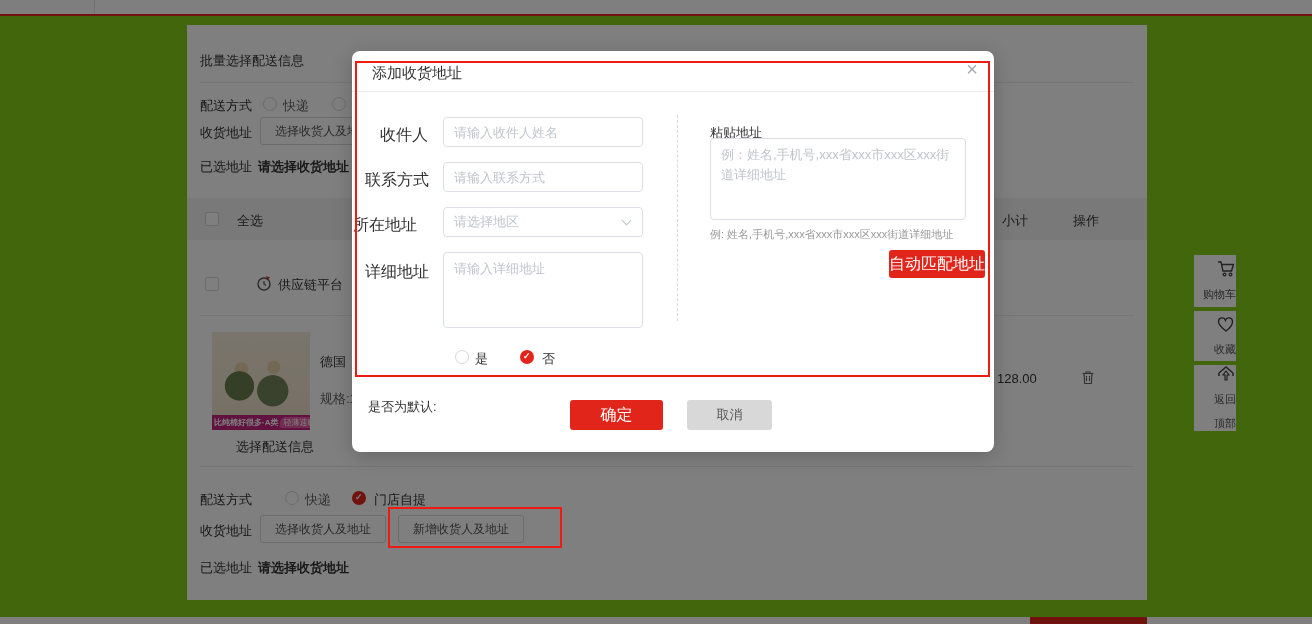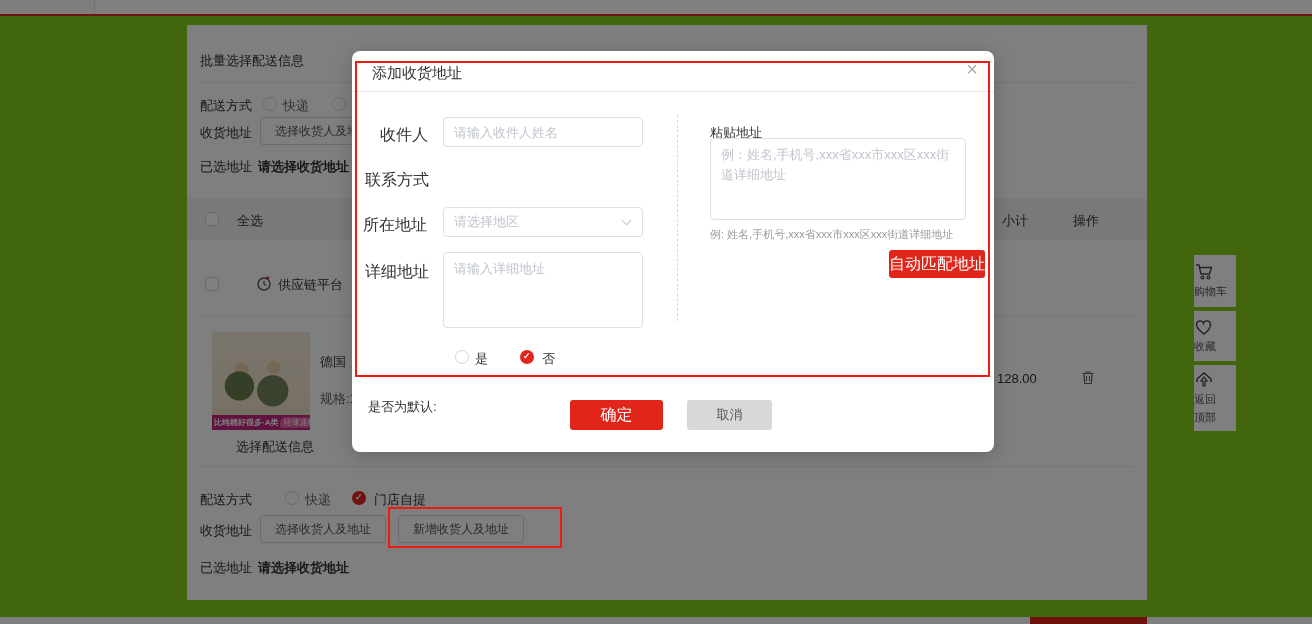--- a/index.html
+++ b/index.html
@@ -14,21 +14,21 @@
   .checkbox { position:absolute; width:14px; height:14px; border:1px solid #d4d7dc; border-radius:2px; background:#fff; }
   .radio { position:absolute; width:14px; height:14px; border:1px solid #d4d7dc; border-radius:50%; background:#fff; }
   .radio.checked { border:none; background:#e1251b; }
   .radio.checked::after { content:"✓"; position:absolute; left:3px; top:1px; font-size:9px; color:#fff; font-weight:700; }
   .ghost-btn { position:absolute; height:28px; line-height:26px; padding:0 14px; border:1px solid #d9d9d9; border-radius:3px; background:#fff; font-size:12px; color:#555; white-space:nowrap; }
   .field { position:absolute; width:200px; height:30px; border:1px solid #dcdfe6; border-radius:4px; background:#fff; font-size:13px; color:#333; padding:0 10px; font-family:"Liberation Sans",sans-serif; }
   .field::placeholder, textarea.tfield::placeholder { color:#c0c4cc; opacity:1; }
   textarea.tfield { position:absolute; border:1px solid #dcdfe6; border-radius:4px; background:#fff; font-size:13px; color:#333; padding:6px 10px; resize:none; font-family:"Liberation Sans",sans-serif; line-height:1.5; }
   .modal-label { position:absolute; width:63px; text-align:right; font-size:16px; color:#333; white-space:nowrap; }
   .annotation { position:absolute; border:2px solid #f01b10; pointer-events:none; z-index:70; }
-  .side-tile { position:absolute; left:1194px; width:42px; background:#fff; display:flex; flex-direction:column; align-items:flex-start; justify-content:center; gap:4px; color:#555; font-size:11px; line-height:1.25; text-align:center; }
+  .side-tile { position:absolute; left:1194px; width:42px; background:#fff; display:flex; flex-direction:column; align-items:flex-end; justify-content:center; gap:10px; color:#555; font-size:11px; line-height:1.25; text-align:center; }
   .red-btn { border:none; background:#e1251b; color:#fff; font-size:16px; border-radius:3px; cursor:pointer; font-family:"Liberation Sans",sans-serif; }
   svg { display:block; }
 </style>
 </head>
 <body>
 
 <div id="stage">
 
   <div class="abs" style="left:0;top:0;width:1312px;height:16px;background:#fff;border-bottom:2px solid #e1251b;">
     <div class="abs" style="left:0;top:0;width:95px;height:14px;border-right:1px solid #e3e3e3;background:#fdfdfd;"></div>
@@ -142,21 +142,22 @@
   <div class="abs" style="left:0;top:0;width:1312px;height:624px;background:rgba(0,0,0,0.5);z-index:50;"></div>
 
   <div class="abs" style="left:352px;top:51px;width:642px;height:401px;background:#fff;border-radius:8px;z-index:60;box-shadow:0 4px 20px rgba(0,0,0,0.2);">
     <div class="abs" style="left:20px;top:13px;font-size:15px;color:#333;">添加收货地址</div>
     <div class="abs" style="right:16px;top:8px;font-size:20px;color:#a8abb2;line-height:1;cursor:pointer;">×</div>
     <div class="divider" style="left:0;top:40px;width:642px;background:#ececec;"></div>
 
     <div class="modal-label" style="left:13px;top:74px;">收件人</div>
     <input class="field" style="left: 91px; top: 66px;" placeholder="请输入收件人姓名">
     <div class="modal-label" style="left:13px;top:119px;">联系方式</div>
-    <div class="modal-label" style="left:11px;top:164px;">所在地址</div>
+    <input class="field" style="left: 91px; top: 111px;" placeholder="请输入联系方式">
+    <div class="modal-label" style="left:1px;top:164px;">所在地址</div>
     <div class="field" style="left:91px;top:156px;line-height:28px;color:#c0c4cc;cursor:pointer;">
       <span>请选择地区</span>
       <span class="abs" style="right:12px;top:9px;width:7px;height:7px;border-right:1.5px solid #c0c4cc;border-bottom:1.5px solid #c0c4cc;transform:rotate(45deg);"></span>
     </div>
     <div class="modal-label" style="left:13px;top:211px;">详细地址</div>
     <textarea class="tfield" style="left: 91px; top: 201px; width: 200px; height: 76px;" placeholder="请输入详细地址"></textarea>
 
     <div class="abs txt" style="left:16px;top:299px;margin-top:48px;">是否为默认:</div>
     <div class="radio" style="left:103px;top:299px;"></div>
     <div class="abs txt" style="left:123px;top:299px;">是</div>

